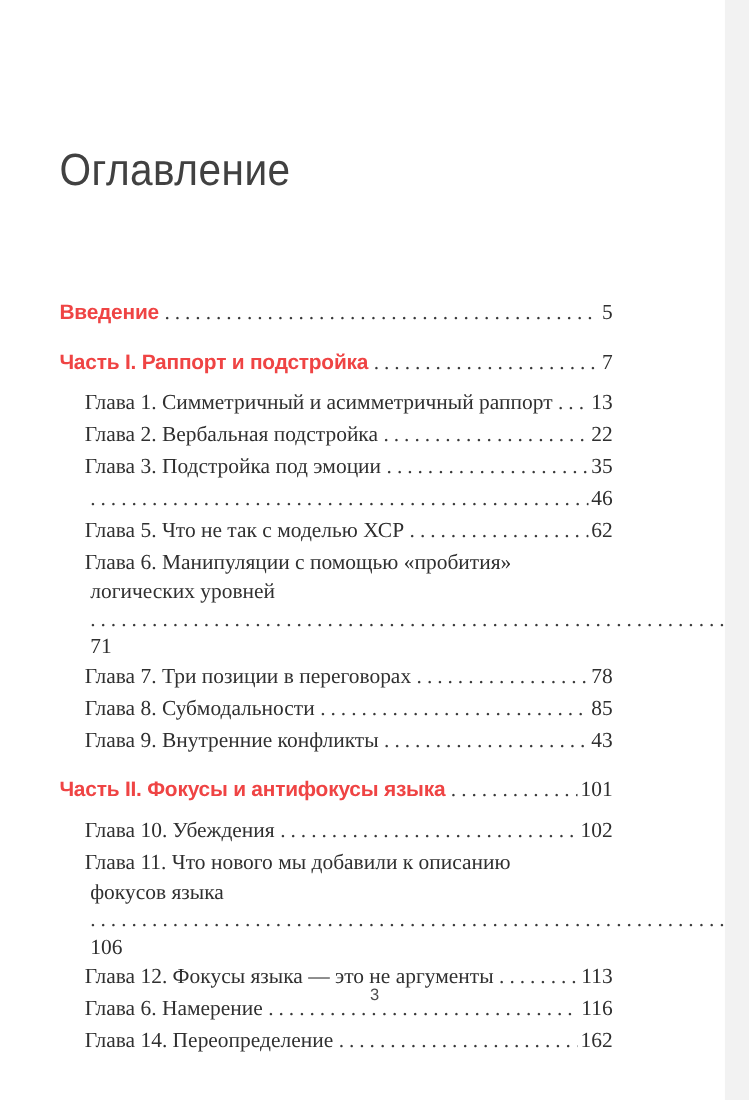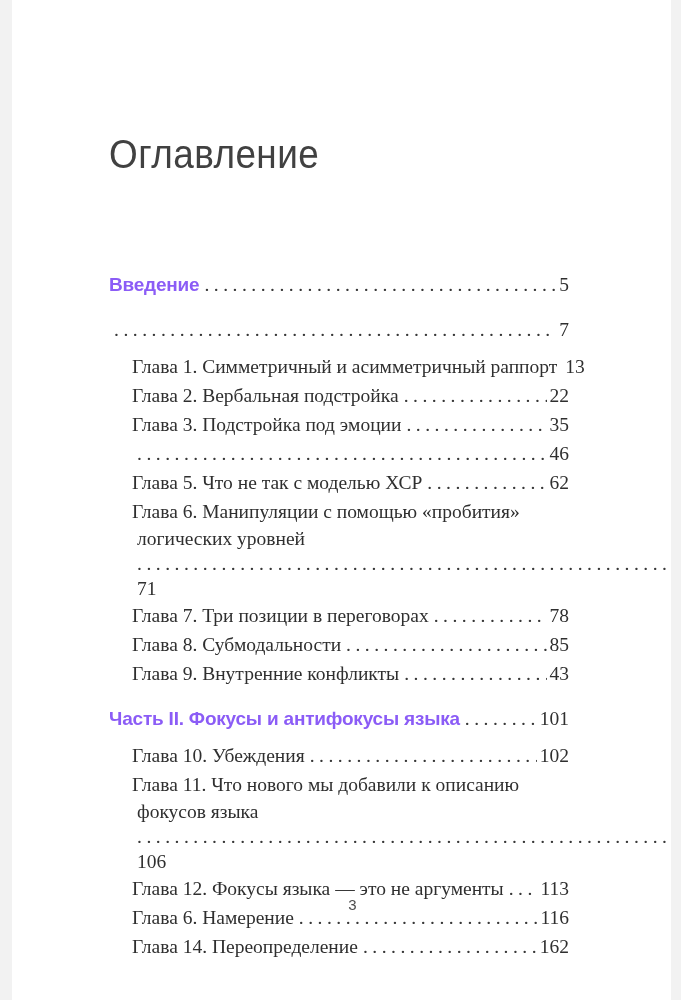--- a/index.html
+++ b/index.html
@@ -8,23 +8,22 @@
     height: 1000px;
     background: #f2f2f2;
     font-family: "Liberation Serif", serif;
   }
   .page {
     position: relative;
     width: 659px;
     height: 1000px;
     background: #ffffff;
     box-sizing: border-box;
-    padding: 134px 102px 0 97px;
+    padding: 134px 102px 0 54px;
     overflow: hidden;
-    margin-left: 12px;
   }
   .title {
     margin: 0 0 96px 0;
     font-family: "Liberation Sans", sans-serif;
     font-weight: 300;
     font-size: 41px;
     line-height: 40px;
     color: #414141;
     letter-spacing: 0.5px;
     transform: scaleX(0.9);
@@ -39,21 +38,21 @@
   }
   .flexline {
     display: flex;
     align-items: baseline;
   }
   .toc-row.part { margin-top: 16px; margin-bottom: 8px; }
   .toc-row.part .label {
     font-family: "Liberation Sans", sans-serif;
     font-weight: 700;
     font-size: 19px;
-    color: #8b5cf6;
+    color: #ef4444;
     letter-spacing: -0.2px;
     white-space: nowrap;
   }
   .toc-row.chapter { padding-left: 23px; }
   .toc-row.chapter .label {
     font-family: "Liberation Serif", serif;
     white-space: nowrap;
   }
   .toc-row .cont-line { line-height: 25px; flex-direction: column; }
   .leader {
@@ -94,20 +93,21 @@
   <div class="toc" id="toc">
       <div class="toc-row part">
         <div class="flexline">
           <span class="label">Введение</span>
           <span class="leader"></span>
           <span class="pagenum">5</span>
         </div>
       </div>
       <div class="toc-row part">
         <div class="flexline">
+          <span class="label">Часть I. Раппорт и подстройка</span>
           <span class="leader"></span>
           <span class="pagenum">7</span>
         </div>
       </div>
       <div class="toc-row chapter">
         <div class="flexline">
           <span class="label">Глава 1. Симметричный и асимметричный раппорт</span>
           <span class="leader"></span>
           <span class="pagenum">13</span>
         </div>

